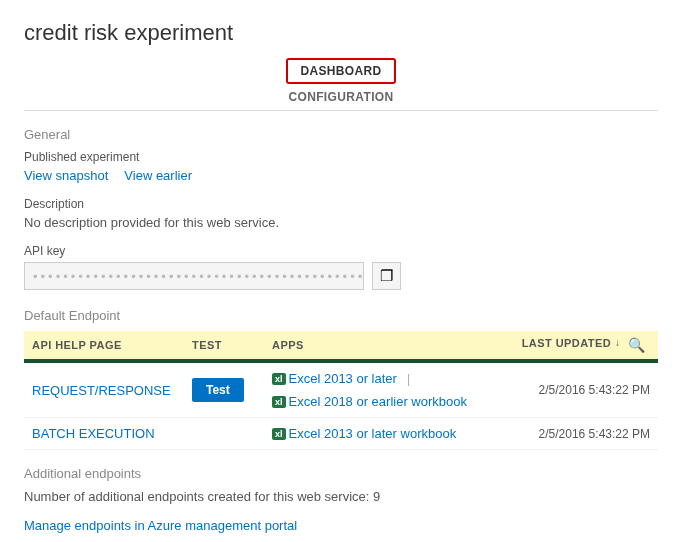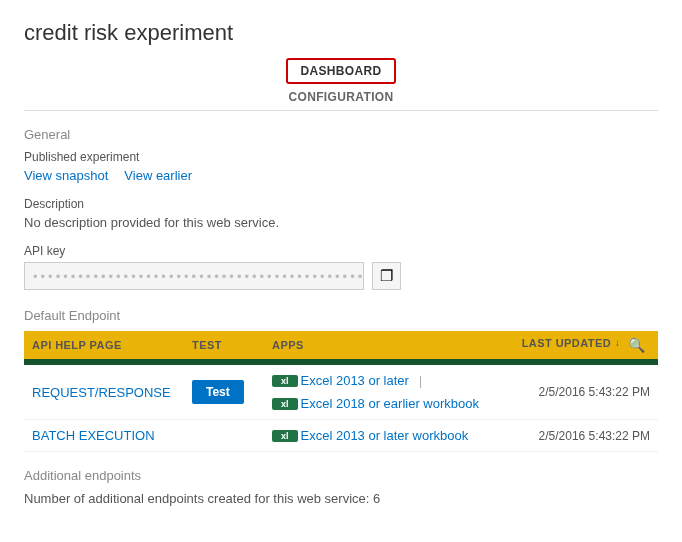--- a/index.html
+++ b/index.html
@@ -119,22 +119,22 @@
       font-size: 12px;
     }
     .endpoint-table th {
       text-align: left;
       font-size: 11px;
       font-weight: 600;
       color: #555;
       text-transform: uppercase;
       letter-spacing: 0.04em;
       padding: 6px 8px;
-      border-bottom: 6px solid #14532d;
-      background: #eab308;
+      border-bottom: 4px solid #14532d;
+      background: #fef9c3;
     }
     .endpoint-table td {
       padding: 8px 8px;
       border-bottom: 1px solid #eee;
       vertical-align: middle;
     }
     .test-btn {
       background: #0072c6;
       color: #fff;
       border: none;
@@ -158,21 +158,21 @@
       align-items: center;
       gap: 3px;
       color: #0072c6;
       font-size: 12px;
     }
     .excel-icon .xl-badge {
       background: #217346;
       color: #fff;
       font-size: 9px;
       font-weight: 700;
-      padding: 1px 9px;
+      padding: 1px 3px;
       border-radius: 2px;
       letter-spacing: 0;
     }
     .apps-cell {
       display: flex;
       flex-wrap: wrap;
       gap: 8px;
       align-items: center;
     }
     .additional-section {
@@ -284,16 +284,17 @@
             </div>
           </td>
           <td style="text-align:right; color:#555;">2/5/2016 5:43:22 PM</td>
         </tr>
       </tbody>
     </table>
   </div>
 
   <div class="additional-section">
     <div class="section-label">Additional endpoints</div>
-    <div class="desc-text">Number of additional endpoints created for this web service: 6</div>
+    <div class="desc-text">Number of additional endpoints created for this web service: 9</div>
+    <a class="link">Manage endpoints in Azure management portal</a>
   </div>
 
 </div>
 
 </body></html>

